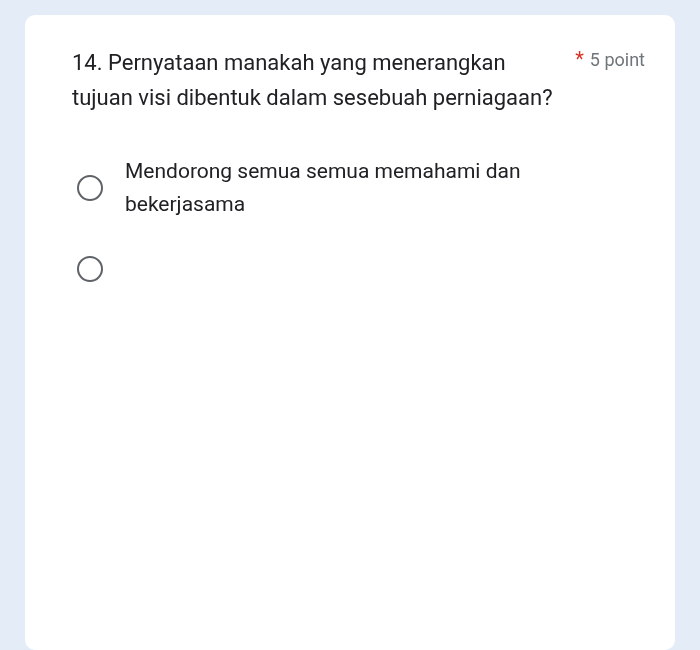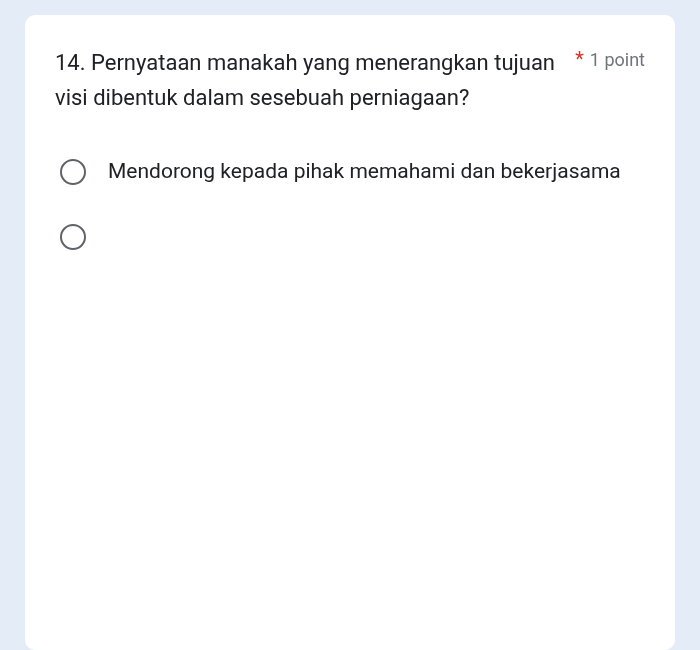--- a/index.html
+++ b/index.html
@@ -10,21 +10,21 @@
     body {
       font-family: 'Google Sans', Roboto, Arial, sans-serif;
       background-color: #e3ecf7;
       width: 700px;
       height: 650px;
       padding: 15px 25px 0 25px;
     }
     .card {
       background-color: #ffffff;
       border-radius: 10px;
-      padding: 30px 30px 0 30px;
+      padding: 30px 30px 0 47px;
       height: 100%;
       overflow: hidden;
     }
     .question-header {
       display: flex;
       justify-content: space-between;
       align-items: flex-start;
       margin-bottom: 40px;
     }
     .question-text {
@@ -78,26 +78,26 @@
     }
   </style>
 </head>
 <body>
 
 <div class="card">
   <div class="question-header">
     <div class="question-text">14. Pernyataan manakah yang menerangkan tujuan visi dibentuk dalam sesebuah perniagaan?</div>
     <div class="points-wrapper">
       <span class="asterisk">*</span>
-      <span class="points-text">1 point</span>
+      <span class="points-text">5 point</span>
     </div>
   </div>
 
   <div class="options">
     <label class="option">
       <span class="radio"></span>
-      <span class="option-label">Mendorong kepada pihak memahami dan bekerjasama</span>
+      <span class="option-label">Mendorong semua semua memahami dan bekerjasama</span>
     </label>
     <label class="option">
       <span class="radio"></span>
     </label>
   </div>
 </div>
 
 </body></html>

